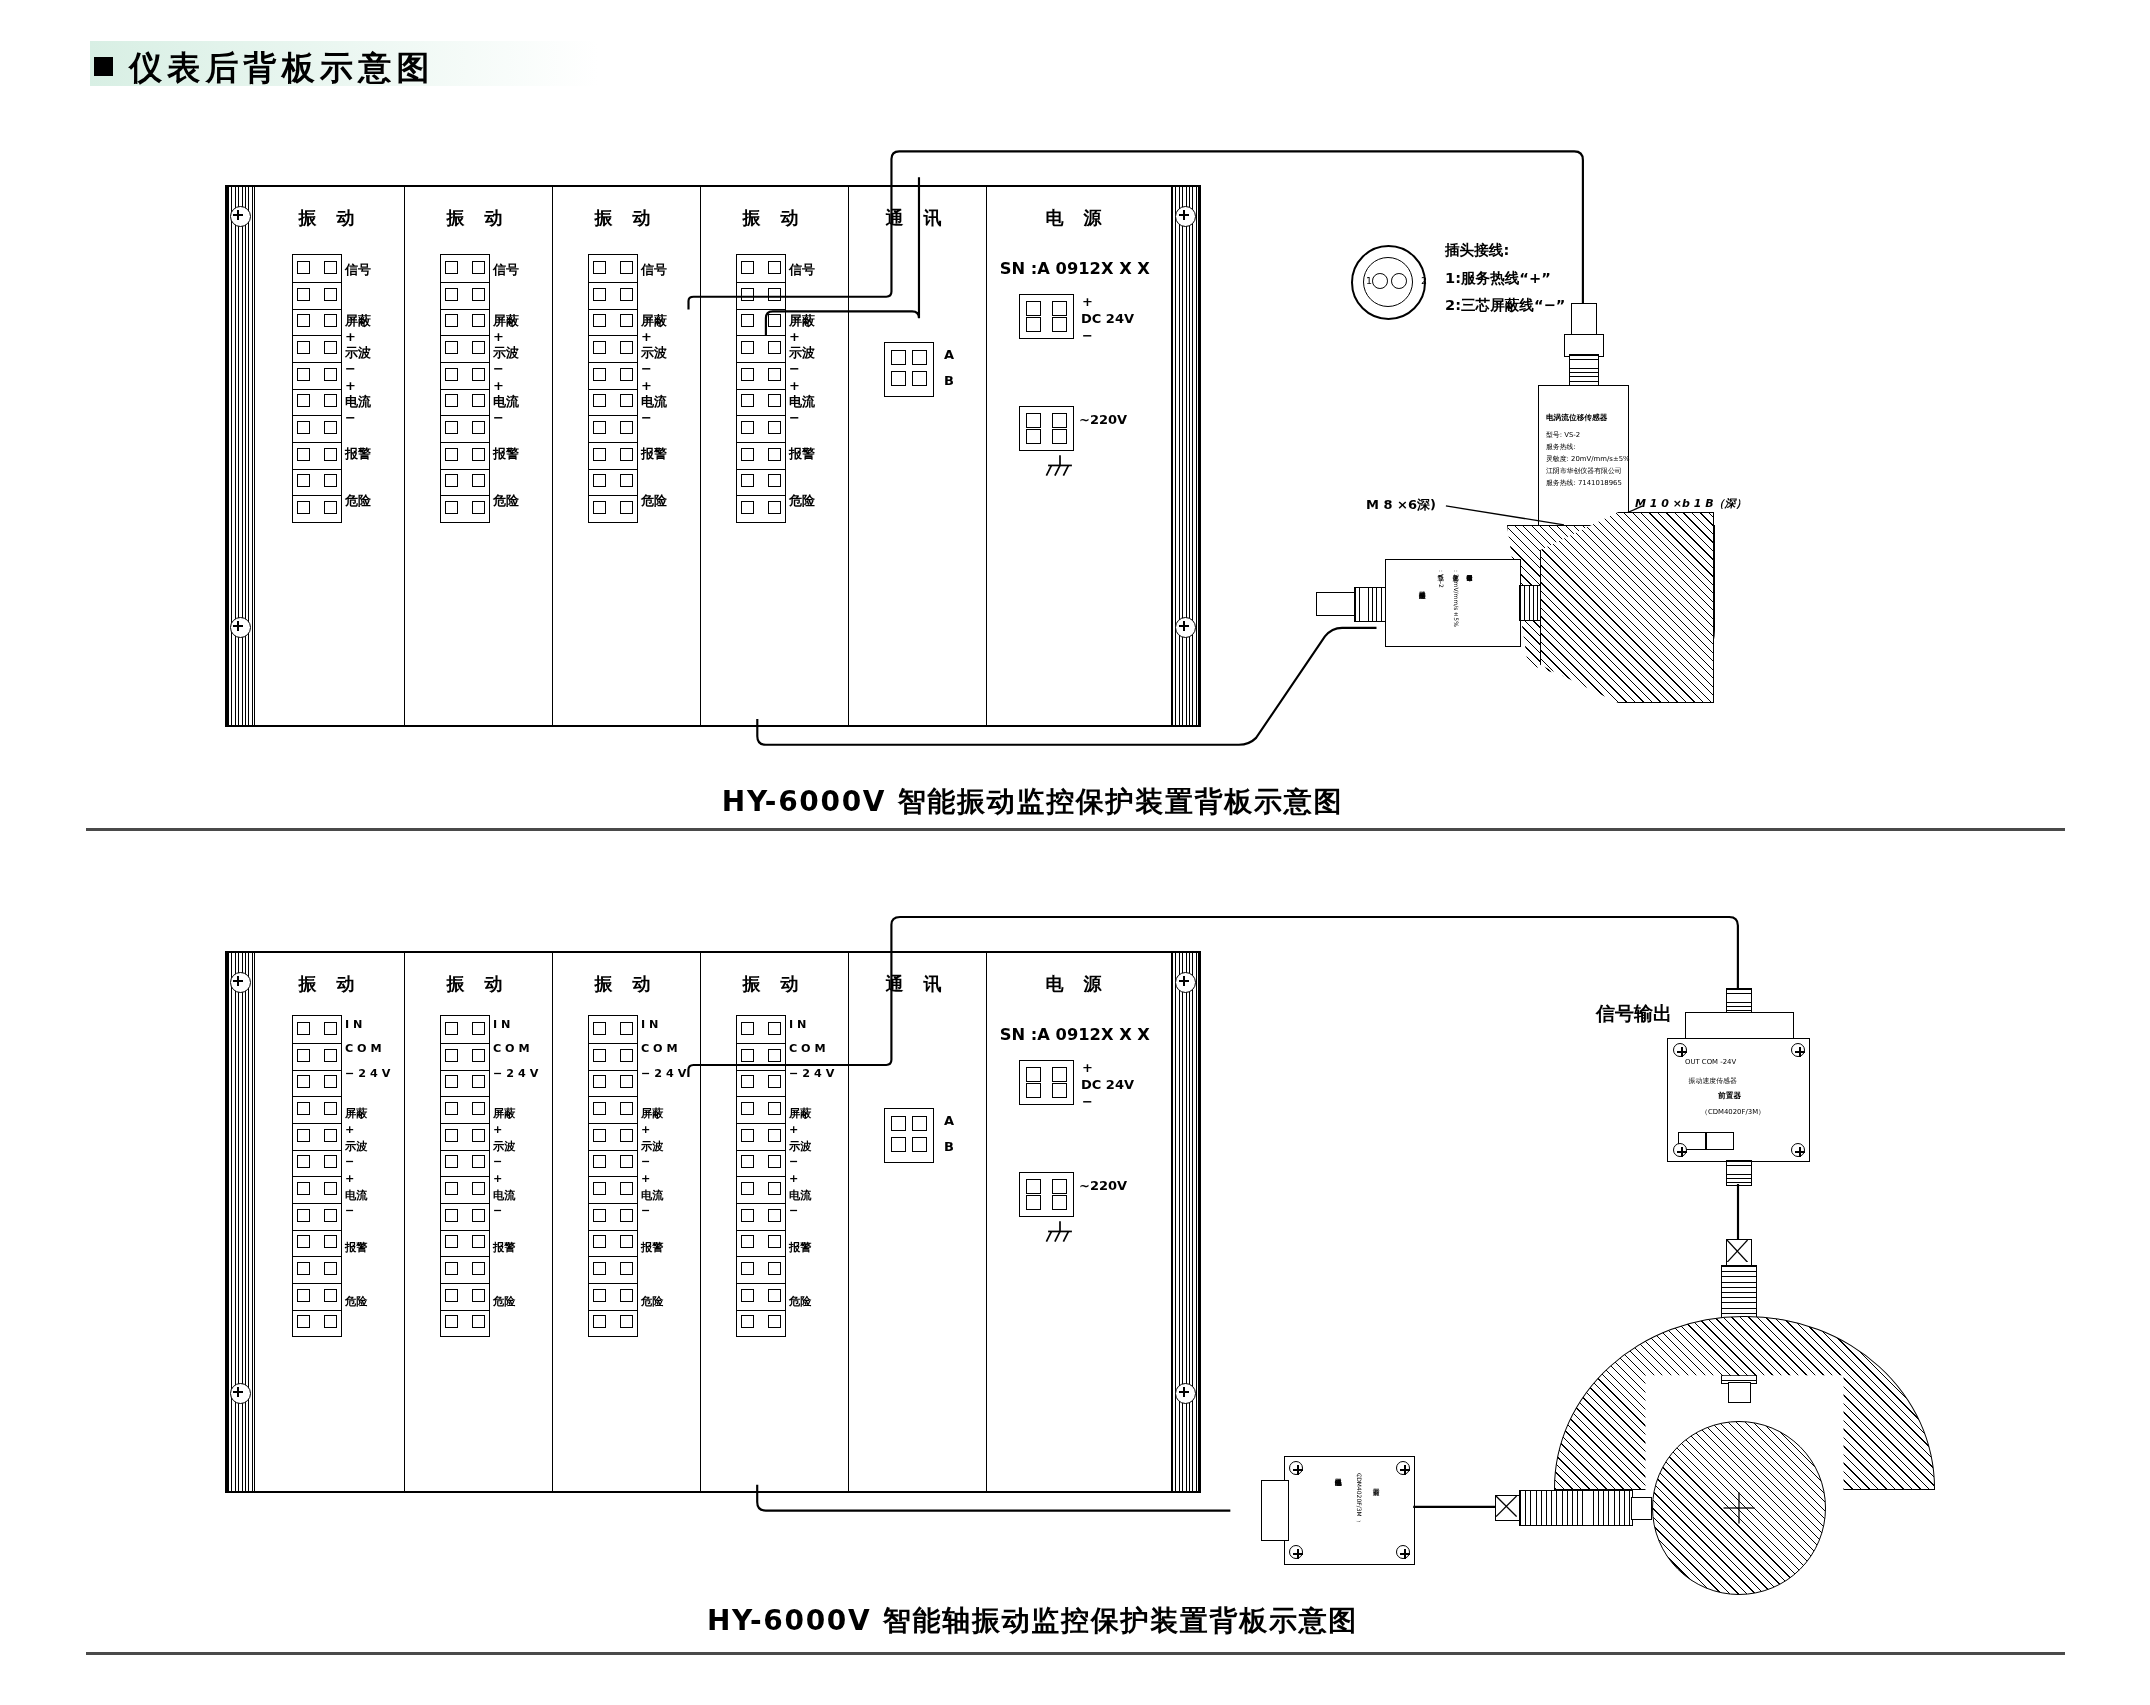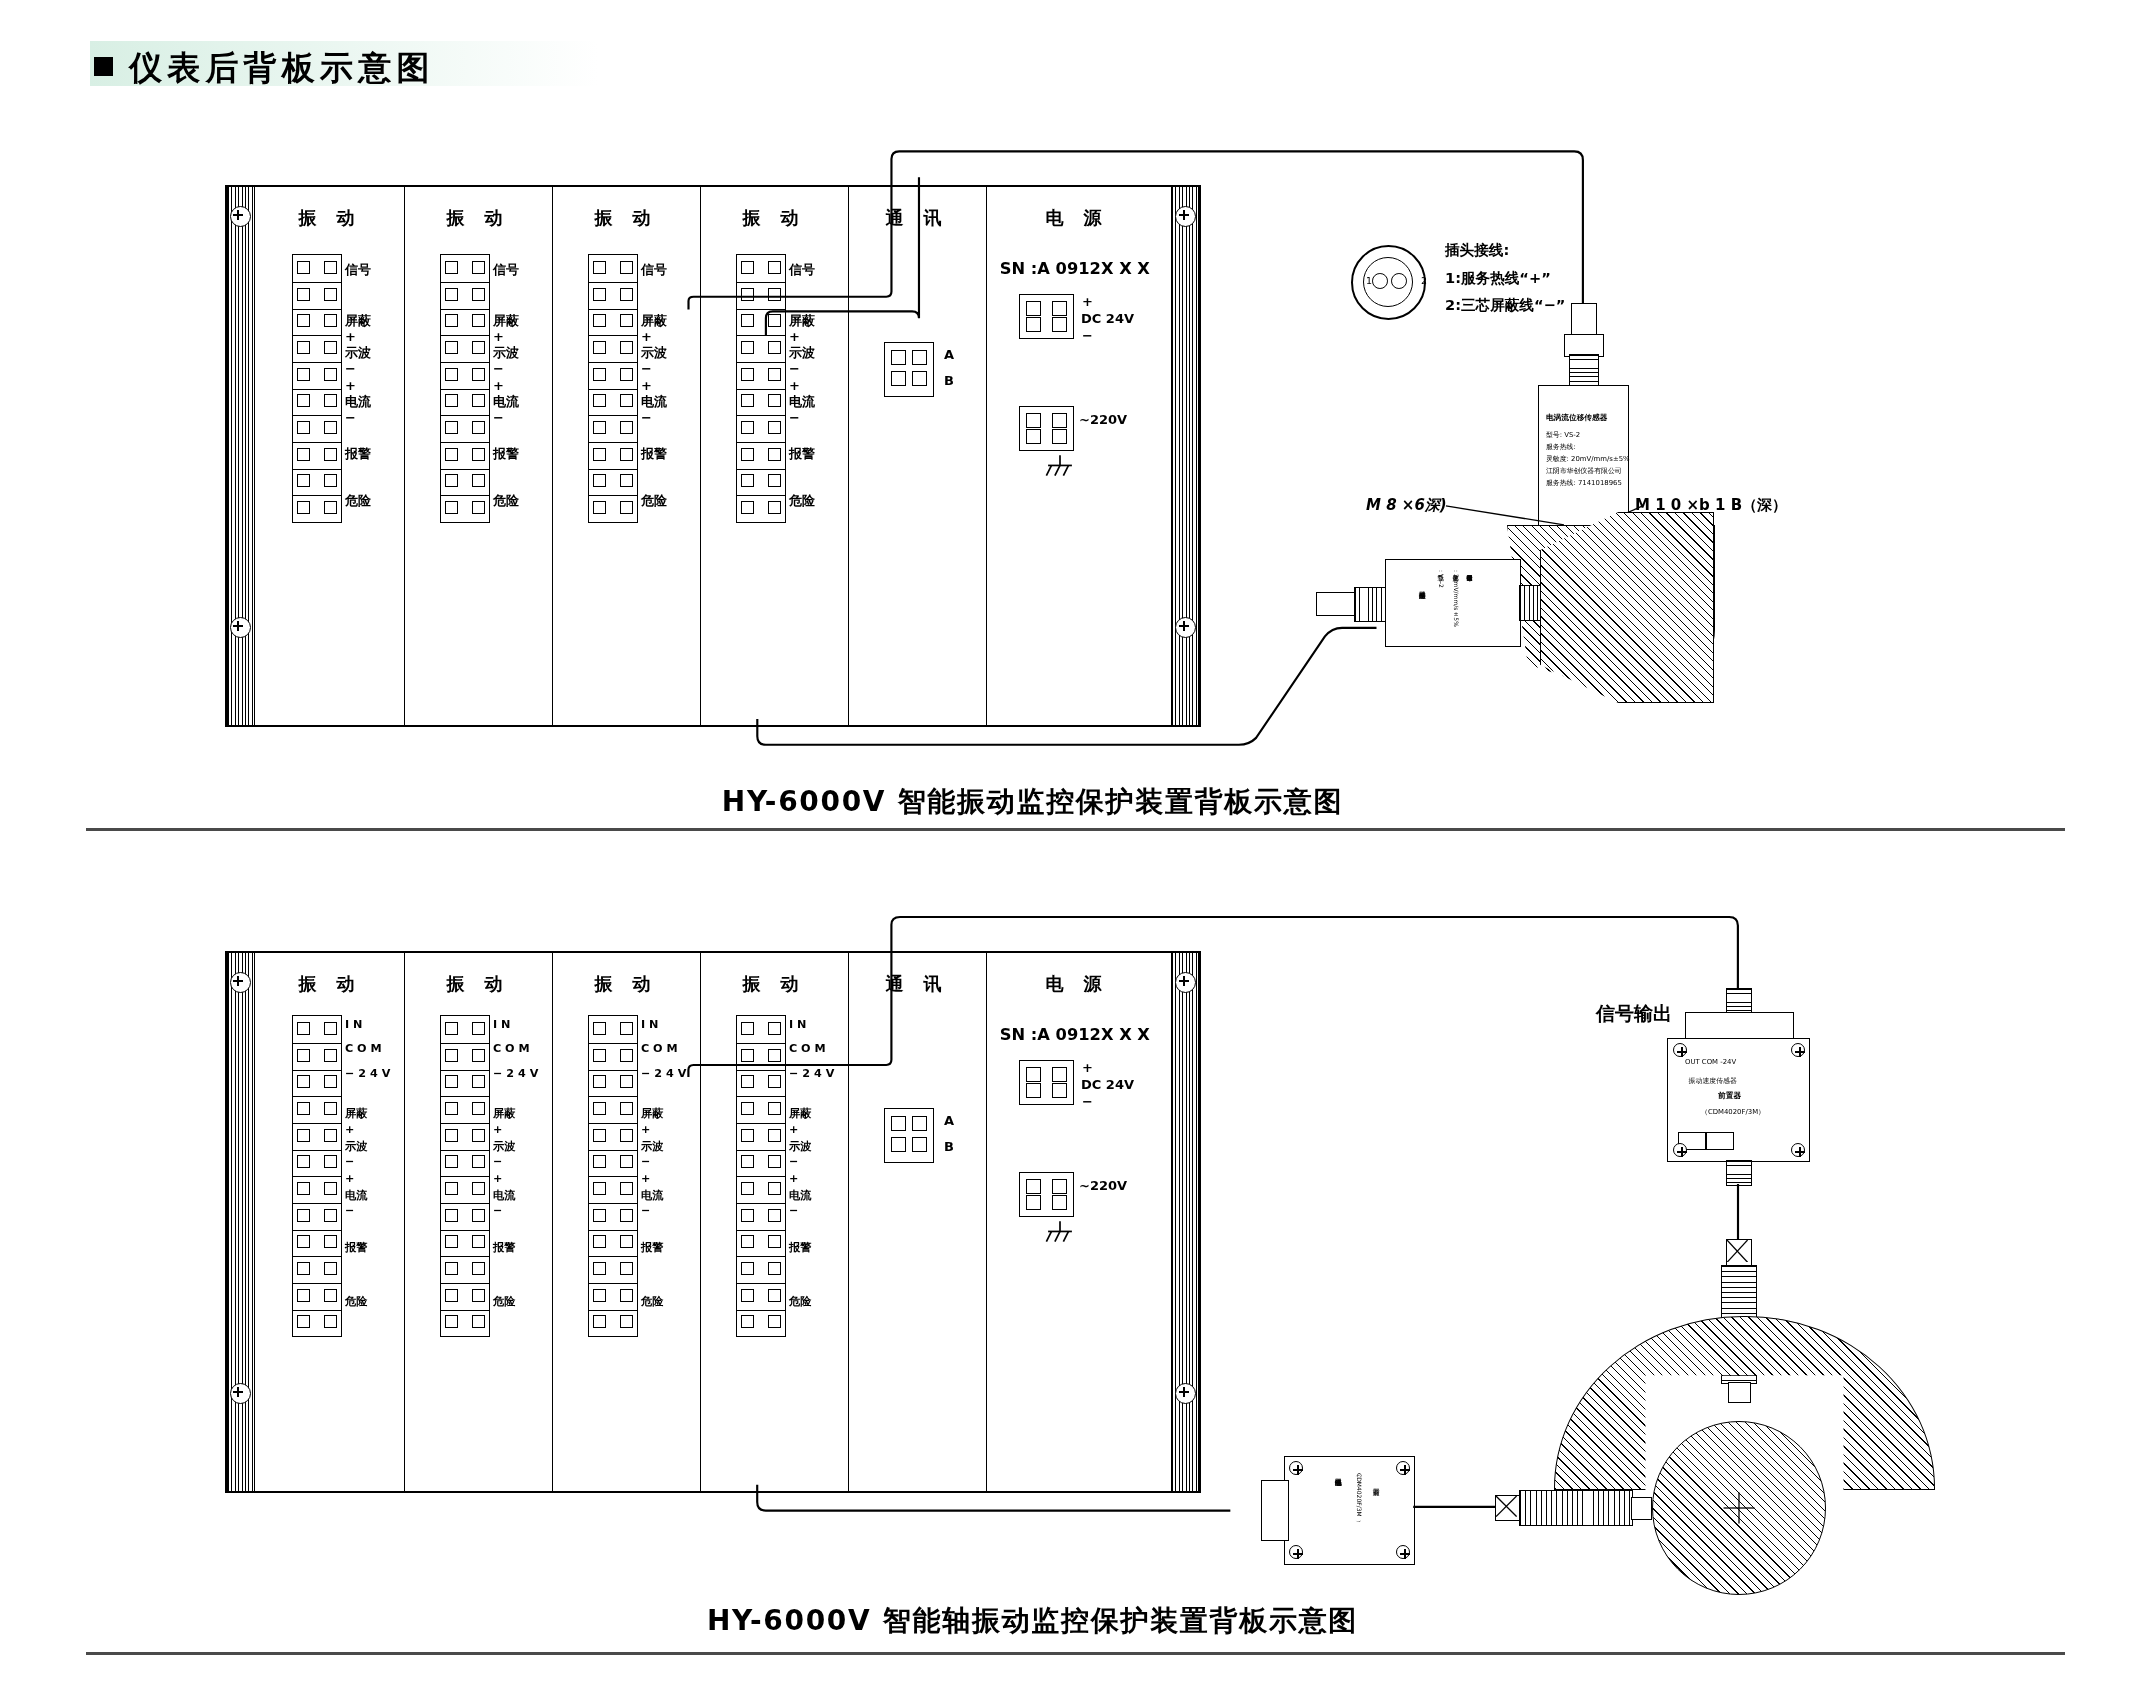--- a/index.html
+++ b/index.html
@@ -409,22 +409,22 @@
       <div class="sensorbody" style="left:1538px;top:385px;width:89px;height:148px;">
         <div class="tinytext" style="left:6.9px;top:27.5px;font-size:7.7px;font-weight:bold;">电涡流位移传感器</div>
         <div class="tinytext" style="left:6.9px;top:45px;">型号: VS-2</div>
         <div class="tinytext" style="left:6.9px;top:57px;">服务热线:</div>
         <div class="tinytext" style="left:6.9px;top:69px;">灵敏度: 20mV/mm/s±5%</div>
         <div class="tinytext" style="left:6.9px;top:81px;">江阴市华创仪器有限公司</div>
         <div class="tinytext" style="left:6.9px;top:93px;">服务热线: 7141018965</div>
       </div>
       <div class="sensorbody" style="left:1569px;top:533px;width:27.5px;height:24px;background:repeating-linear-gradient(to bottom,#000 0 0.9px,#fff 0.9px 4.3px);"></div>
       <div class="hatch" style="left:1507px;top:525px;width:206px;height:172px;border-radius:0 0 40% 40%;clip-path:polygon(0 0,100% 0,100% 70%,60% 100%,10% 80%);"></div>
-      <div class="lbl" style="left:1366px;top:496px;font-size:15px;font-style:italic;">M 8 ×6深)</div>
-      <div class="lbl" style="left:1635px;top:496px;font-size:15px;">M 1 0 ×b 1 B（深）</div>
+      <div class="lbl" style="left:1366px;top:496px;font-size:13px;">M 8 ×6深)</div>
+      <div class="lbl" style="left:1635px;top:496px;font-size:11px;font-style:italic;">M 1 0 ×b 1 B（深）</div>
       <svg style="position:absolute;left:1342px;top:482px;" width="396" height="77" viewBox="0 0 460 90">
         <line x1="120" y1="28" x2="258" y2="50" stroke="#000" stroke-width="1.5"></line>
         <line x1="350" y1="28" x2="300" y2="50" stroke="#000" stroke-width="1.5"></line>
       </svg>
     </div>
 
     <div>
       <div class="sensorbody" style="left:1316px;top:592px;width:38px;height:22.4px;"></div>
       <div class="sensorbody" style="left:1354px;top:587px;width:31px;height:33px;background:repeating-linear-gradient(to right,#000 0 0.9px,#fff 0.9px 4.3px);"></div>
       <div class="sensorbody" style="left:1385px;top:559px;width:134px;height:86px;">

